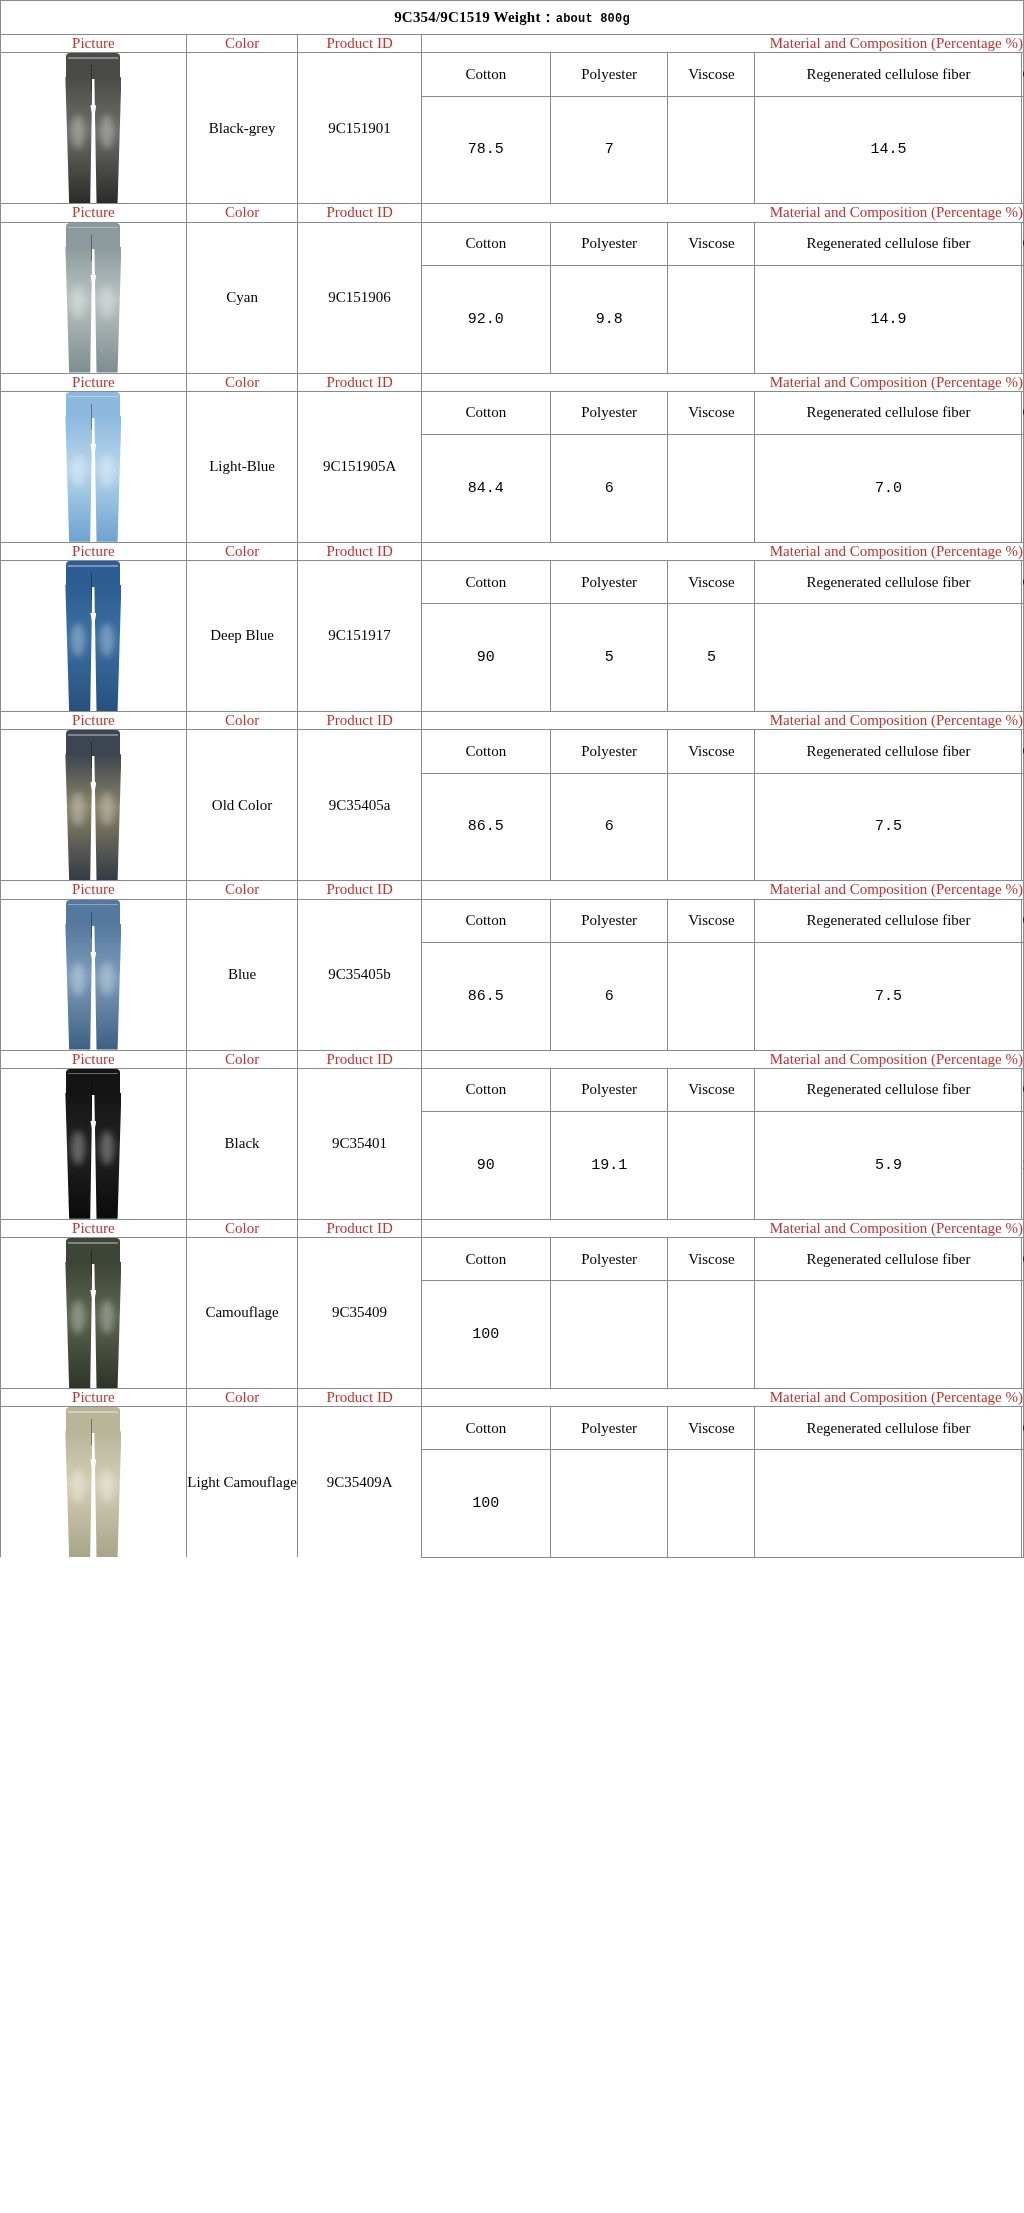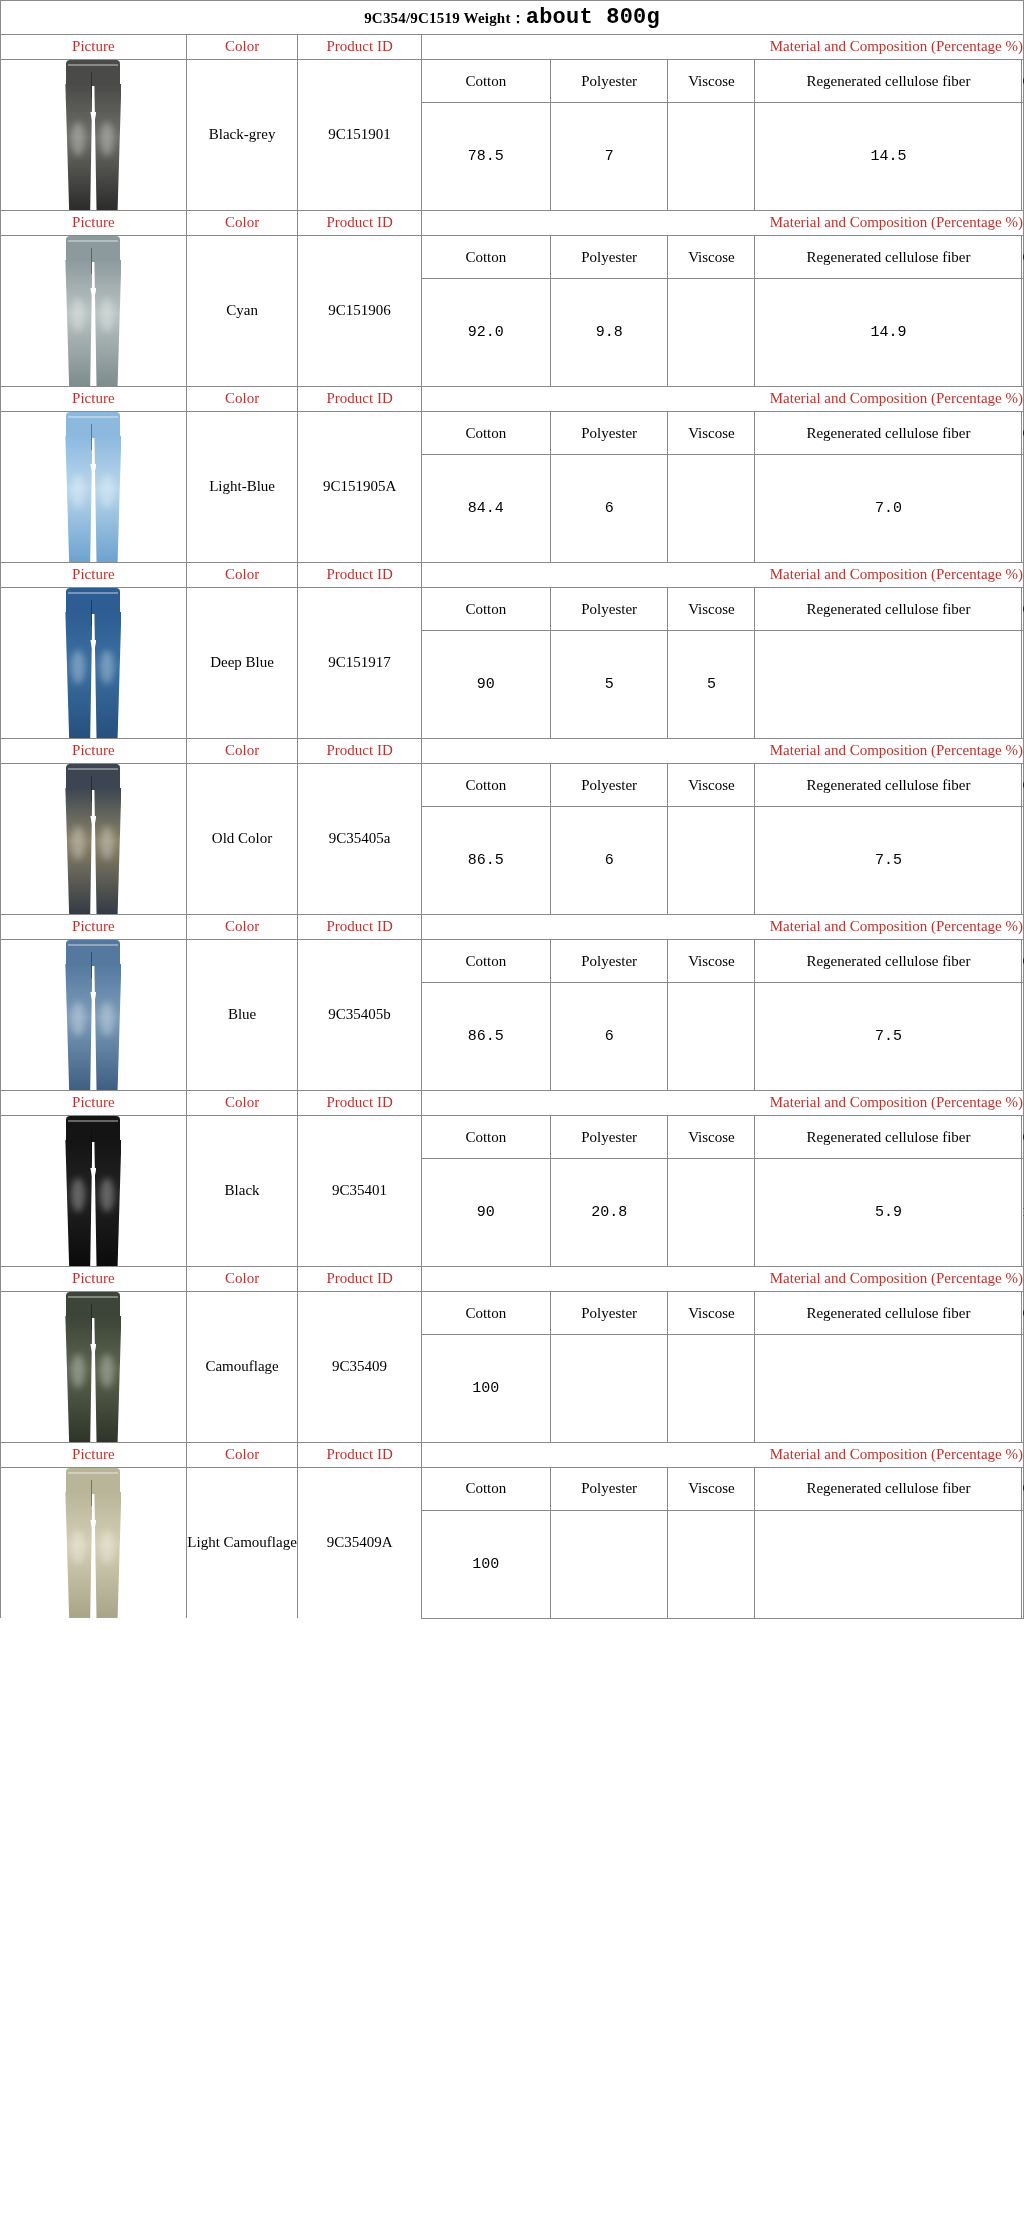--- a/index.html
+++ b/index.html
@@ -40,27 +40,27 @@
     border-left: 1px solid #8a8a8a;
     border-right: 1px solid #8a8a8a;
     border-top: 1px solid #8a8a8a;
     border-bottom: 2px solid #6f6f6f;
     letter-spacing: .2px;
     padding-left: 180px;
   }
   .title-cell .mono {
     font-family: "Liberation Mono", "DejaVu Sans Mono", monospace;
     font-weight: bold;
-    font-size: 22px;
+    font-size: 12px;
   }
   
   .hdr td {
     color: #c0332f;
     font-size: 15.5px;
-    height: 25px;
+    height: 18px;
     border-top: 2px solid #6f6f6f;
     border-bottom: 2px solid #6f6f6f;
     white-space: nowrap;
   }
   .hdr td.material {
     text-align: right;
   }
   
   .subhdr td {
     height: 35px;
@@ -417,21 +417,21 @@
           <td class="color-cell spancolor" rowspan="2">Black</td>
           <td class="id-cell spanid" rowspan="2">9C35401</td>
           <td>Cotton</td>
           <td>Polyester</td>
           <td>Viscose</td>
           <td>Regenerated cellulose fiber</td>
           <td>Others</td>
         </tr>
         <tr class="vals">
           <td>90</td>
-          <td>20.8</td>
+          <td>19.1</td>
           <td></td>
           <td>5.9</td>
           <td>1.5</td>
         </tr>
         <tr class="hdr">
           <td>Picture</td>
           <td>Color</td>
           <td>Product ID</td>
           <td class="material" colspan="5">Material and Composition (Percentage %)</td>
         </tr>

